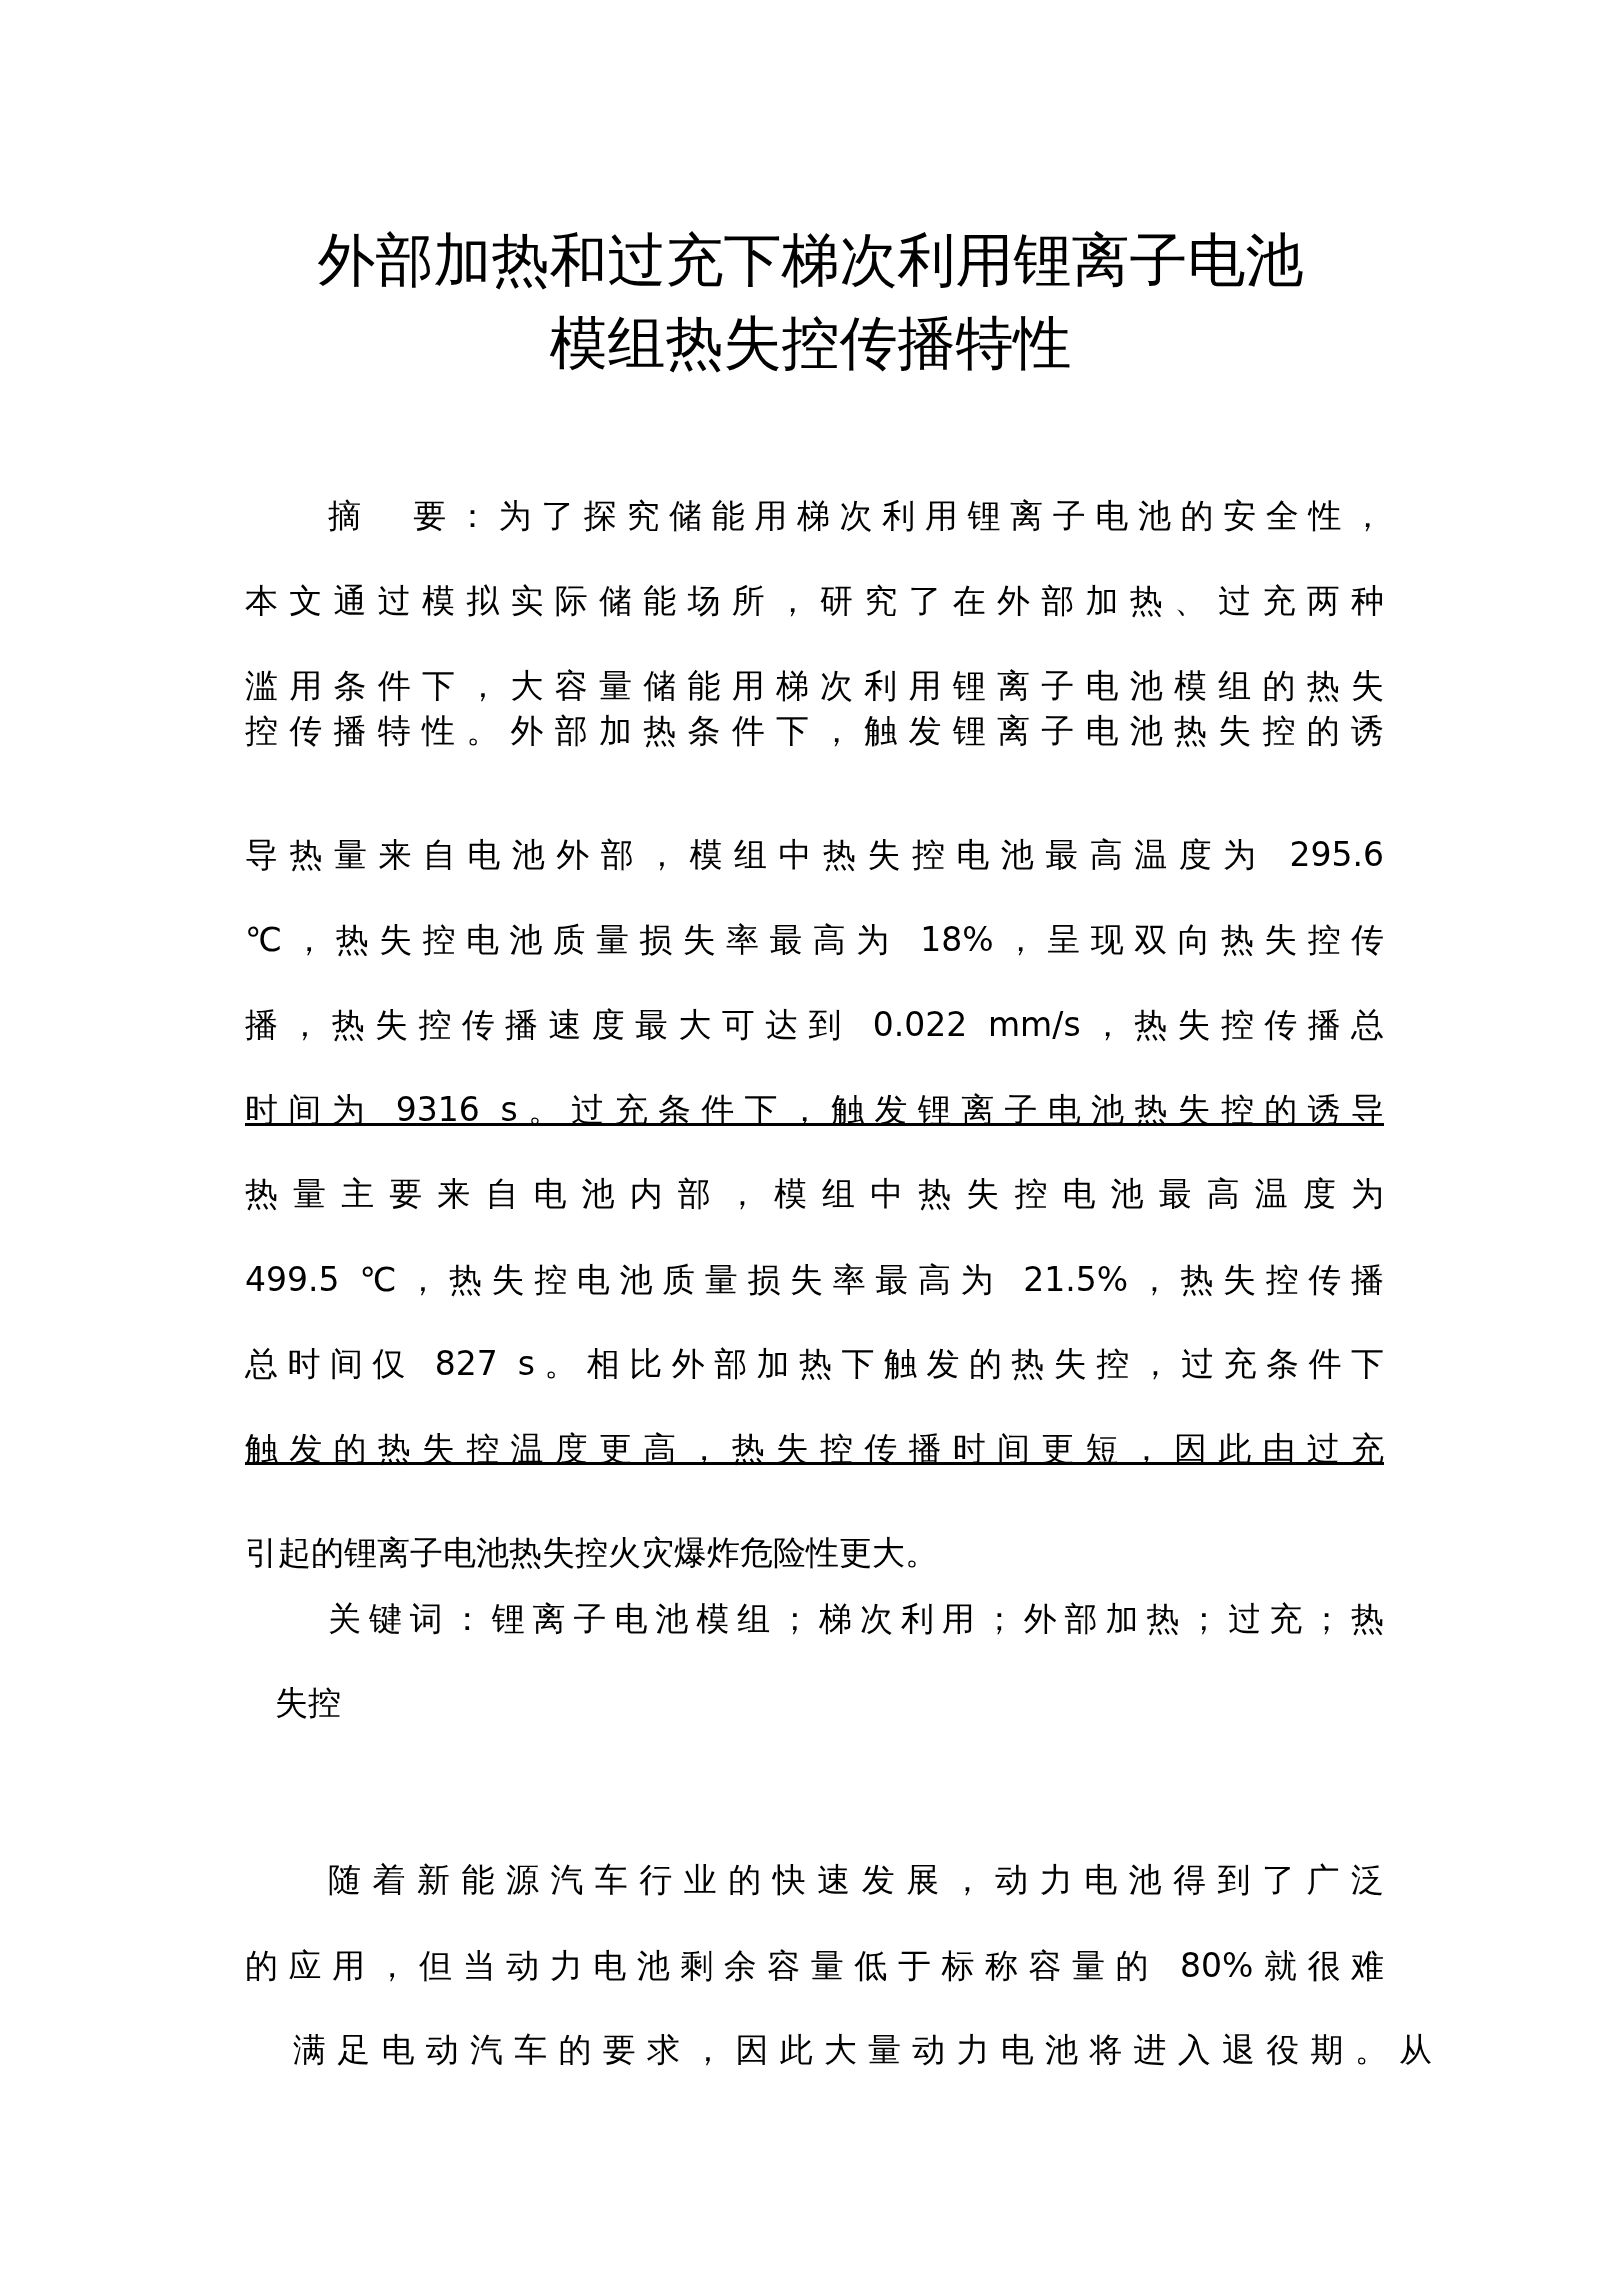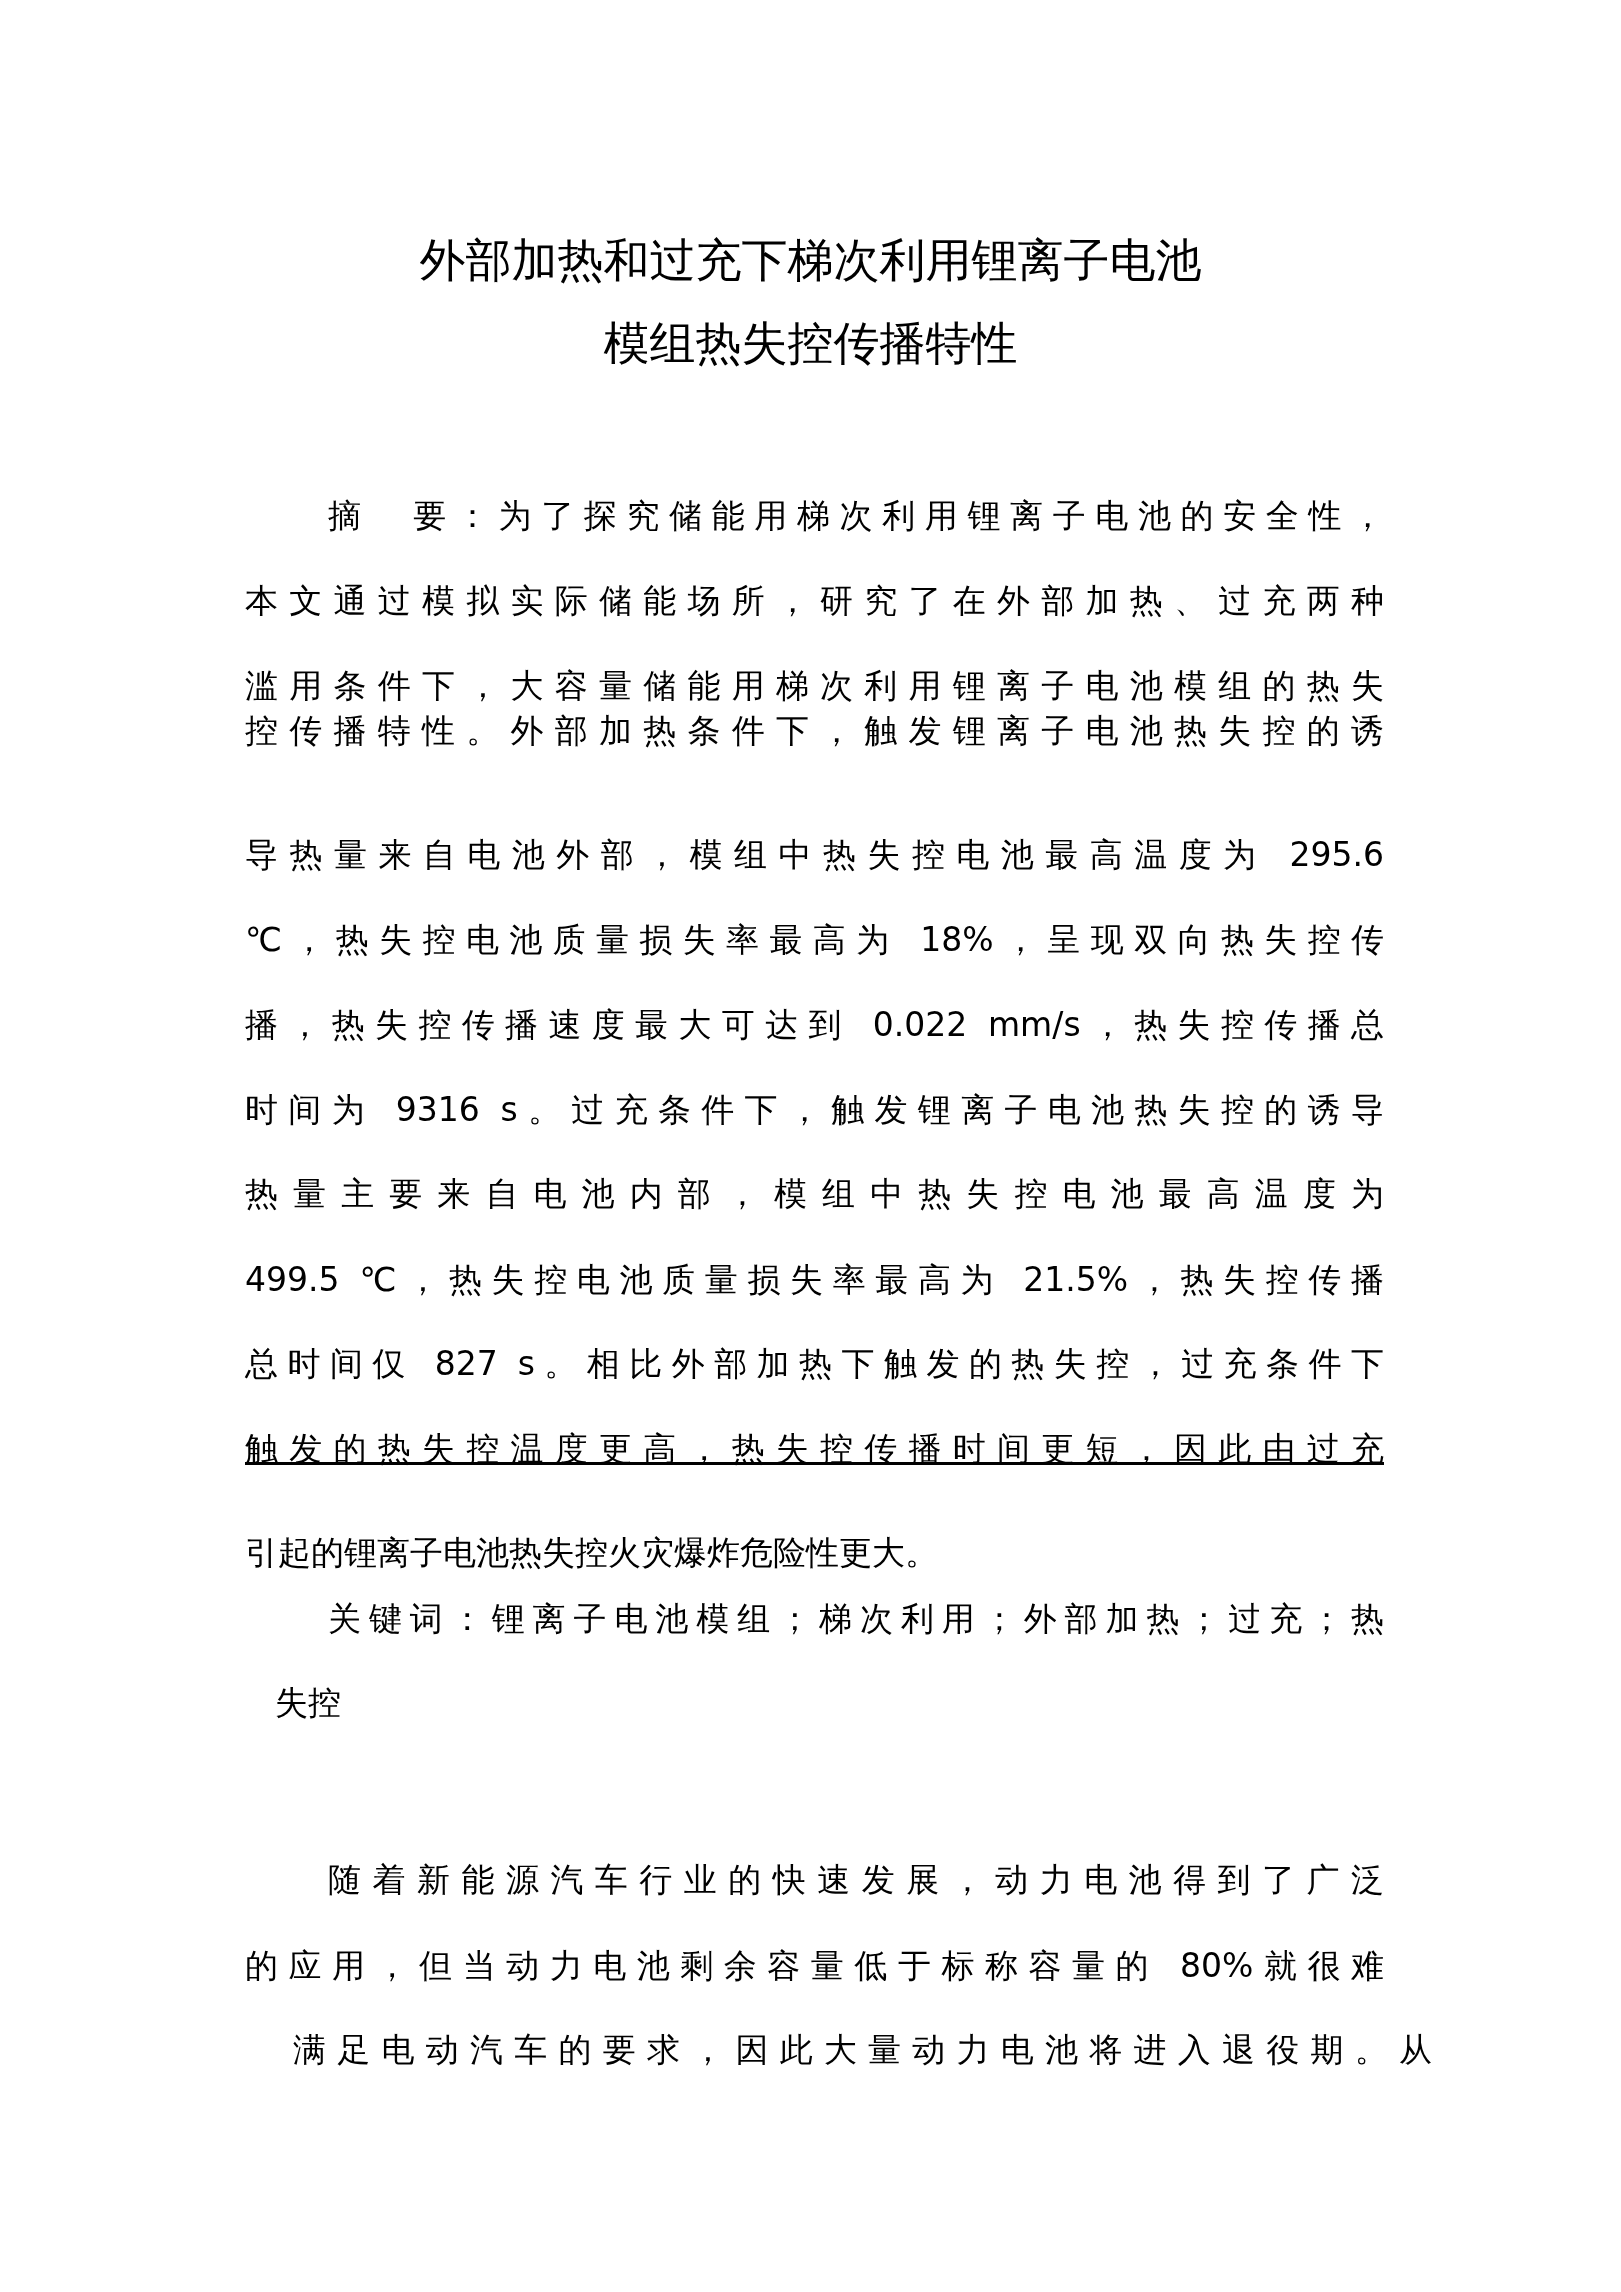--- a/index.html
+++ b/index.html
@@ -2,21 +2,21 @@
 <html><head>
   <meta charset="utf-8">
   <style>
     html, body { margin: 0; padding: 0; background: #ffffff; }
     body {
       width: 1621px; height: 2293px; position: relative; overflow: hidden;
       font-family: "DejaVu Sans", sans-serif; color: #000;
     }
     .title {
       position: absolute; left: 0; width: 1621px; text-align: center;
-      font-size: 46px; line-height: 63px; letter-spacing: 0px;
+      font-size: 58px; line-height: 63px; letter-spacing: 0px;
     }
     .line {
       position: absolute; left: 245px; width: 1139px;
       font-size: 33px; line-height: 49px; white-space: nowrap;
       text-align: justify; text-align-last: justify;
       letter-spacing: 0px;
     }
     .line.last { text-align-last: left; }
     .line.indent { left: 328px; width: 1056px; }
   </style>
@@ -29,21 +29,21 @@
   <div class="title" style="top:312px;">模组热失控传播特性</div>
 
   <div>
     <div class="line indent" style="top:491px;"><span>摘　要：</span><span>为了探究储能用梯次利用锂离子电池的安全性，</span></div>
     <div class="line" style="top:576px;">本文通过模拟实际储能场所，研究了在外部加热、过充两种</div>
     <div class="line" style="top:661px;">滥用条件下，大容量储能用梯次利用锂离子电池模组的热失</div>
     <div class="line" style="top:706px;">控传播特性。外部加热条件下，触发锂离子电池热失控的诱</div>
     <div class="line" style="top:830px;">导热量来自电池外部，模组中热失控电池最高温度为 295.6</div>
     <div class="line" style="top:915px;">℃，热失控电池质量损失率最高为 18%，呈现双向热失控传</div>
     <div class="line" style="top:1000px;">播，热失控传播速度最大可达到 0.022 mm/s，热失控传播总</div>
-    <div class="line" style="top:1085px;">时间为 9316 s。过充条件下，触发锂离子电池热失控的诱导</div>
+    <div class="line" style="top:1085px;text-decoration:underline;">时间为 9316 s。过充条件下，触发锂离子电池热失控的诱导</div>
     <div class="line" style="top:1169px;">热量主要来自电池内部，模组中热失控电池最高温度为</div>
     <div class="line" style="top:1255px;">499.5 ℃，热失控电池质量损失率最高为 21.5%，热失控传播</div>
     <div class="line" style="top:1339px;">总时间仅 827 s。相比外部加热下触发的热失控，过充条件下</div>
     <div class="line" style="top:1424px;text-decoration:underline;">触发的热失控温度更高，热失控传播时间更短，因此由过充</div>
     <div class="line last" style="top:1508px;margin-top:20px;">引起的锂离子电池热失控火灾爆炸危险性更大。</div>
   </div>
 
   <div>
     <div class="line indent" style="top:1594px;"><span>关键词：</span><span>锂离子电池模组；梯次利用；外部加热；过充；热</span></div>
     <div class="line last" style="top:1678px;margin-left:30px;">失控</div>

